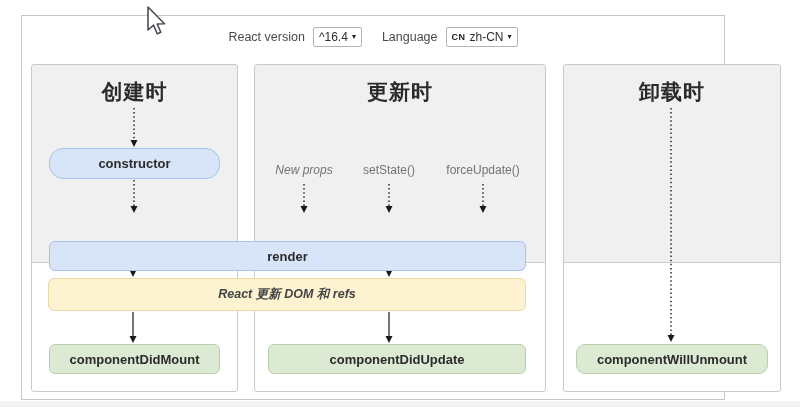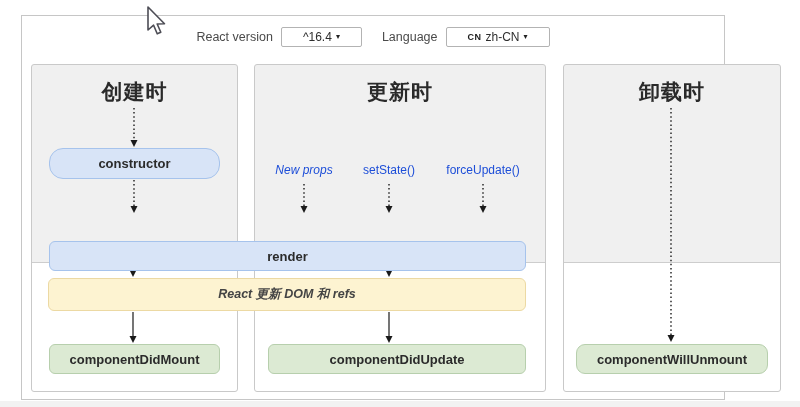--- a/index.html
+++ b/index.html
@@ -20,21 +20,21 @@
   .header {
     position:absolute; left:0; top:6px; width:100%; height:30px;
     display:flex; align-items:center; justify-content:center; gap:8px;
     font-size:12.5px; color:#4a4a4a;
   }
   .hlabel { white-space:nowrap; }
   .hlabel.lang { margin-left:12px; }
   .select {
     display:inline-flex; align-items:center; gap:4px;
     border:1px solid #b3b3b3; border-radius:2px; background:#fff;
-    height:20px; padding:0 21px; font-size:12px; color:#2e2e2e; cursor:default;
+    height:20px; padding:0 5px; font-size:12px; color:#2e2e2e; cursor:default;
   }
   .caret { font-size:8px; color:#222; line-height:1; }
   .flag { font-size:9px; font-weight:700; color:#1b1b1b; letter-spacing:.5px; }
 
   
   .panel {
     position:absolute; top:48px; height:328px;
     border:1px solid #c9c9c9; border-radius:3px;
     background:linear-gradient(to bottom,#f0f0f0 0,#f0f0f0 197px,#ffffff 197px);
   }
@@ -46,21 +46,21 @@
   .panel.p2 { left:232px; width:292px; }
   .panel.p3 { left:541px; width:218px; }
   .panel h2 {
     margin-top:13px; text-align:center;
     font-size:21px; font-weight:600; color:#2a2a2a; letter-spacing:1px;
   }
 
   
   .trigger {
     position:absolute; top:147px; transform:translateX(-50%);
-    font-size:12px; color:#1d4ed8; white-space:nowrap; z-index:3;
+    font-size:12px; color:#737373; white-space:nowrap; z-index:3;
   }
   .trigger.newprops { left:282px; font-style:italic; }
   .trigger.setstate { left:367px; }
   .trigger.forceupdate { left:461px; }
 
   
   .box {
     position:absolute; z-index:2; display:flex; align-items:center; justify-content:center;
     border-radius:6px; font-size:13px; font-weight:700; color:#2b2b2b;
     text-decoration:none; text-align:center;

